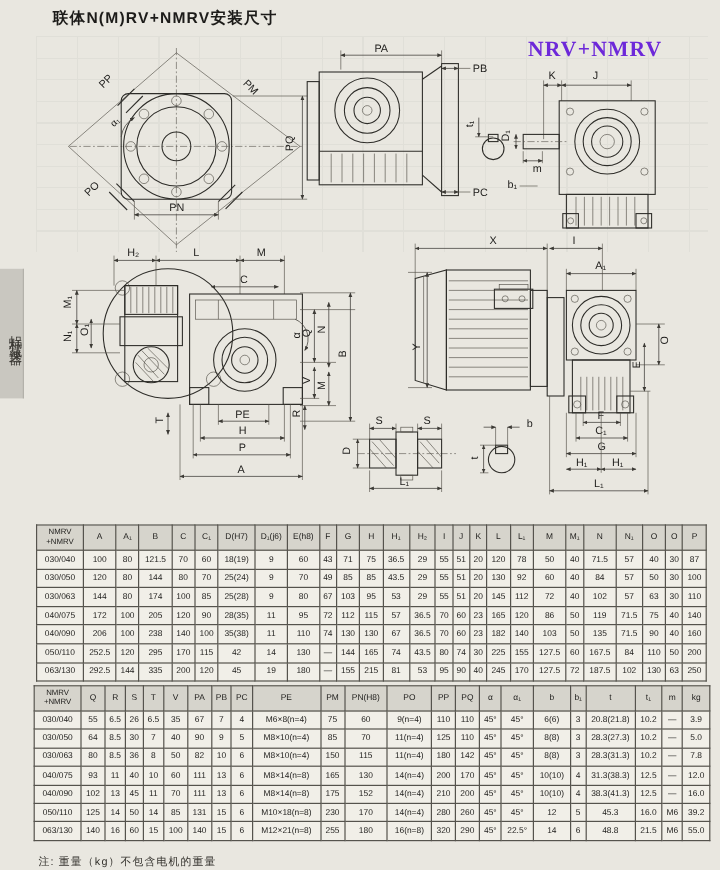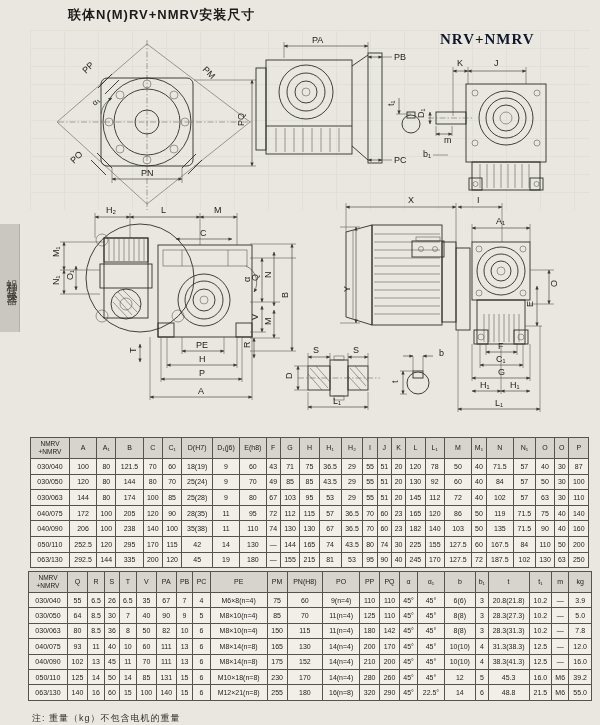--- a/index.html
+++ b/index.html
@@ -1,21 +1,21 @@
 <!DOCTYPE html>
 <html><head>
 <meta charset="utf-8">
 <style>
   html,body{margin:0;padding:0;}
   body{width:600px;height:725px;position:relative;background:#e9e7e0;
        font-family:"Liberation Sans",sans-serif;color:#222;overflow:hidden;}
   .page-title{position:absolute;left:44px;top:6px;font-size:13px;font-weight:bold;
-       color:#1c1b19;letter-spacing:1px;margin-left:24px;}
-  .variant-heading{position:absolute;left:440px;top:31px;font-size:15px;
-       font-family:"Liberation Serif",serif;font-weight:bold;letter-spacing:1px;color:#0f172a;}
+       color:#1c1b19;letter-spacing:1px;}
+  .variant-heading{position:absolute;left:440px;top:31px;font-size:18px;
+       font-family:"Liberation Serif",serif;font-weight:bold;letter-spacing:1px;color:#6d28d9;}
   .side-tab{position:absolute;left:0;top:224px;width:20px;height:108px;background:#c9c7c0;
        color:#3a3833;font-size:11px;writing-mode:vertical-rl;text-align:center;
        letter-spacing:4px;padding-top:4px;box-sizing:border-box;border-right:1px solid #b3b1aa;}
   .ghost{position:absolute;left:30px;top:30px;width:560px;height:180px;opacity:.05;
        background:repeating-linear-gradient(#555 0 1px,transparent 1px 18px),
                   repeating-linear-gradient(90deg,#555 0 1px,transparent 1px 34px);}
   svg.drawings{position:absolute;left:0;top:26px;}
   svg .ln{stroke:#2e2d29;stroke-width:.9;fill:none;}
   svg .tn{stroke:#55524b;stroke-width:.55;fill:none;}
   svg .cl{stroke:#55524b;stroke-width:.5;fill:none;stroke-dasharray:6 2 1.5 2;}

